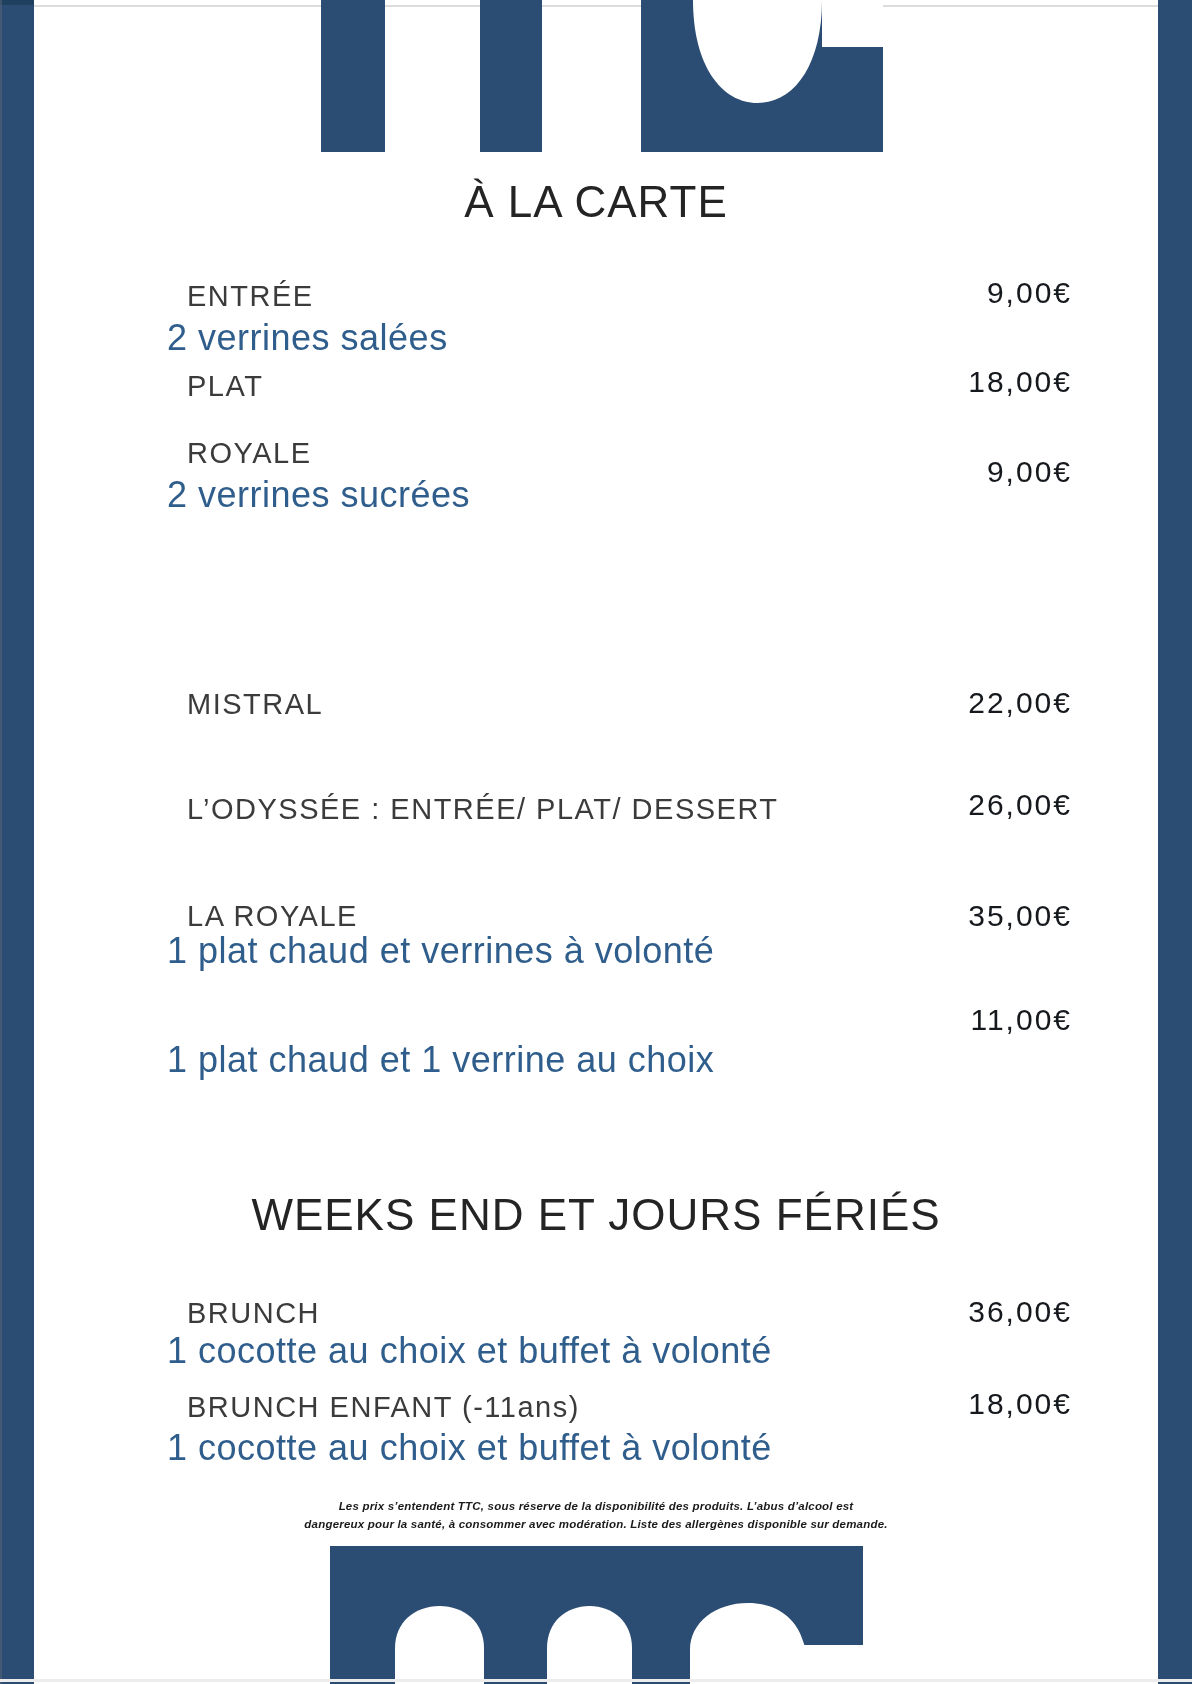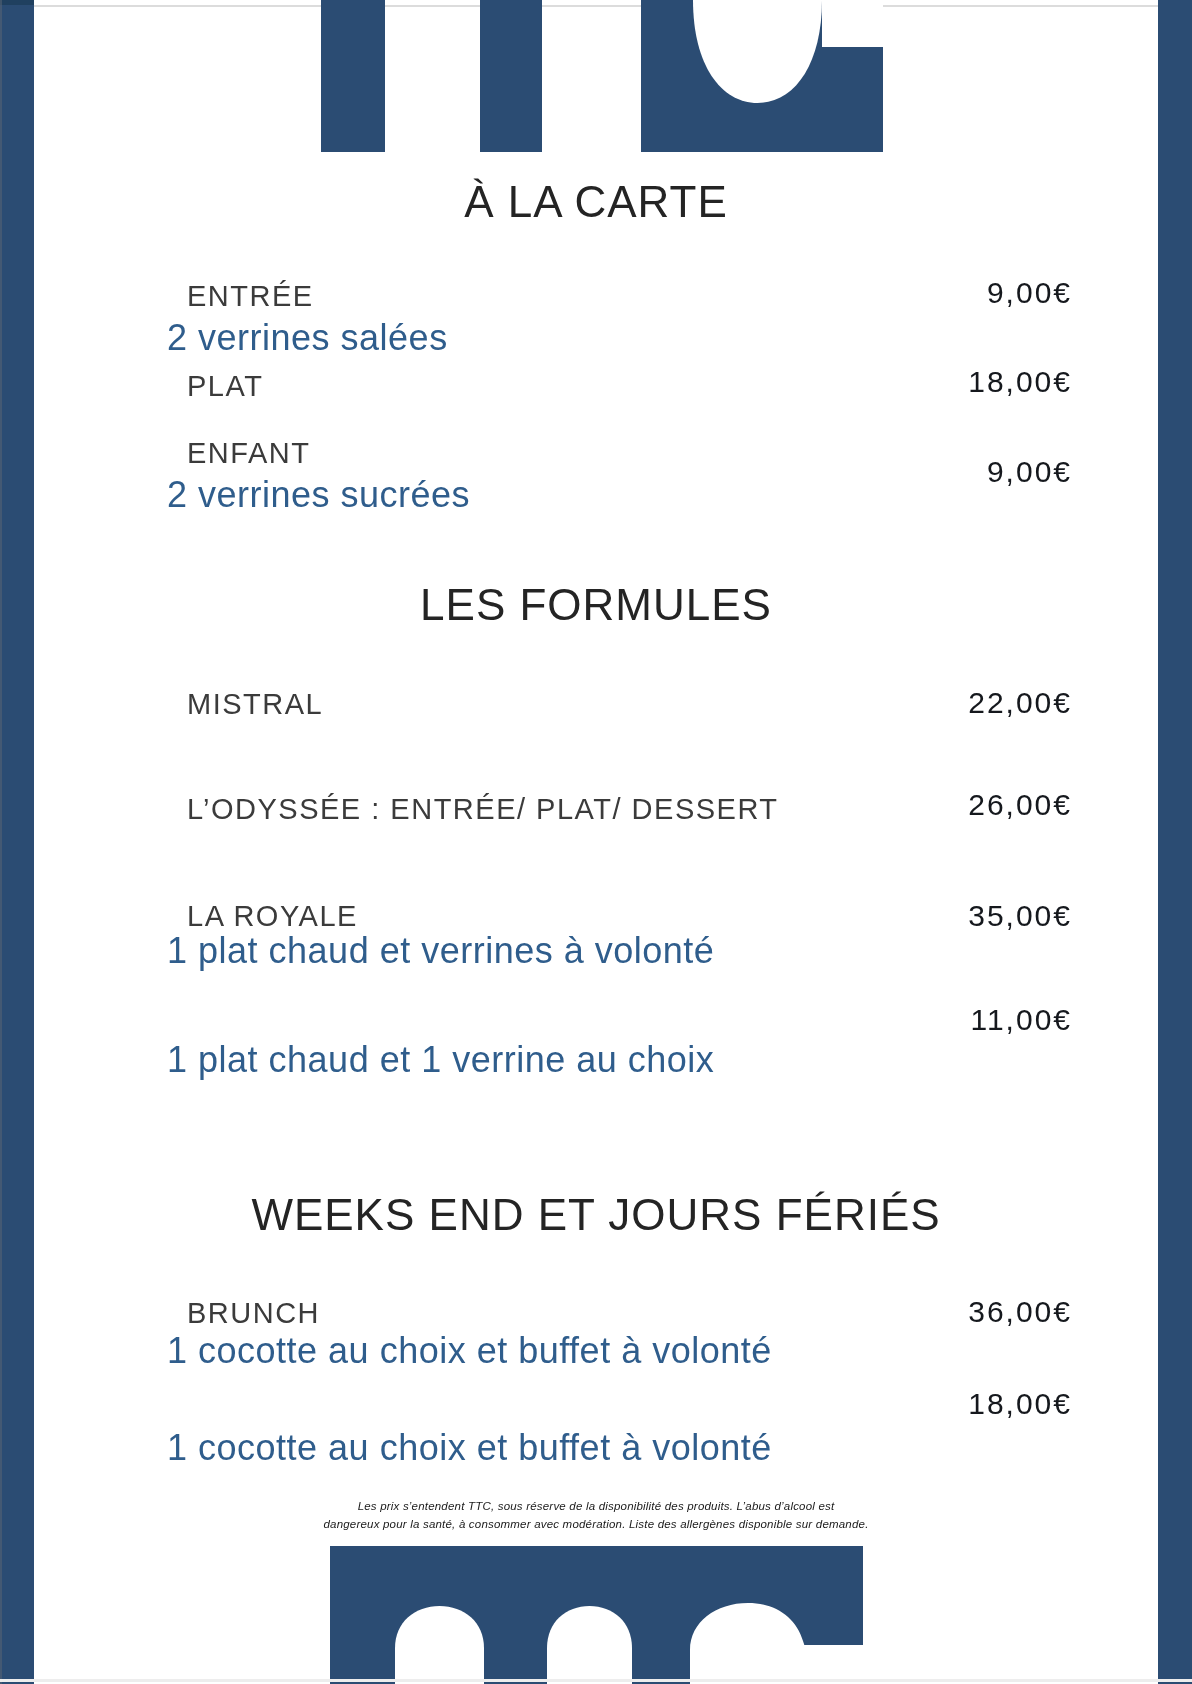--- a/index.html
+++ b/index.html
@@ -27,21 +27,21 @@
   .desc{
     position:absolute;left:167px;font-size:36px;color:#2f5d8c;
     letter-spacing:0.5px;line-height:1.1;white-space:nowrap;
   }
   .price{
     position:absolute;right:120px;font-size:30px;color:#15181d;
     letter-spacing:2px;line-height:1.1;white-space:nowrap;text-align:right;
   }
   .footer{
     position:absolute;top:1497px;left:34px;width:1124px;text-align:center;
-    font-style:italic;font-weight:normal;font-size:11.5px;color:#1a1a1a;
+    font-style:italic;font-weight:bold;font-size:11.5px;color:#1a1a1a;
     line-height:18px;letter-spacing:0.2px;
   }
 </style>
 </head>
 <body>
 
 <div class="page">
 
   <div class="border-l" style="background:linear-gradient(#20405f 0px,#20405f 5px,#2b4c73 5px);"></div>
   <div class="border-r" style="background:#2b4c73;"></div>
@@ -58,45 +58,45 @@
 
   <div class="title" style="top:178px">À LA CARTE</div>
 
   <div class="name" style="top:281px">ENTRÉE</div>
   <div class="desc" style="top:318px">2 verrines salées</div>
   <div class="price" style="top:276px">9,00€</div>
 
   <div class="name" style="top:371px">PLAT</div>
   <div class="price" style="top:365px">18,00€</div>
 
-  <div class="name" style="top:438px">ENFANT</div>
+  <div class="name" style="top:438px">ROYALE</div>
   <div class="price" style="top:455px">9,00€</div>
   <div class="desc" style="top:475px">2 verrines sucrées</div>
 
-  <div class="title" style="top:581px">LES FORMULES</div>
 
   <div class="name" style="top:689px">MISTRAL</div>
   <div class="price" style="top:686px">22,00€</div>
 
   <div class="name" style="top:794px">L’ODYSSÉE : ENTRÉE/ PLAT/ DESSERT</div>
   <div class="price" style="top:788px">26,00€</div>
 
   <div class="name" style="top:901px">LA ROYALE</div>
   <div class="desc" style="top:931px">1 plat chaud et verrines à volonté</div>
   <div class="price" style="top:899px">35,00€</div>
 
   <div class="desc" style="top:1040px">1 plat chaud et 1 verrine au choix</div>
   <div class="price" style="top:1003px">11,00€</div>
 
   <div class="title" style="top:1191px">WEEKS END ET JOURS FÉRIÉS</div>
 
   <div class="name" style="top:1298px">BRUNCH</div>
   <div class="desc" style="top:1331px">1 cocotte au choix et buffet à volonté</div>
   <div class="price" style="top:1295px">36,00€</div>
 
+  <div class="name" style="top:1392px">BRUNCH ENFANT (-11ans)</div>
   <div class="desc" style="top:1428px">1 cocotte au choix et buffet à volonté</div>
   <div class="price" style="top:1387px">18,00€</div>
 
   <div class="footer">
     <div>Les prix s’entendent TTC, sous réserve de la disponibilité des produits. L’abus d’alcool est</div>
     <div>dangereux pour la santé, à consommer avec modération.  Liste des allergènes disponible sur demande.</div>
   </div>
 
   <svg class="logo logo-bottom" width="538" height="138" viewBox="0 0 538 138">
     <rect x="0" y="0" width="460" height="138" fill="#2b4c73"></rect>

